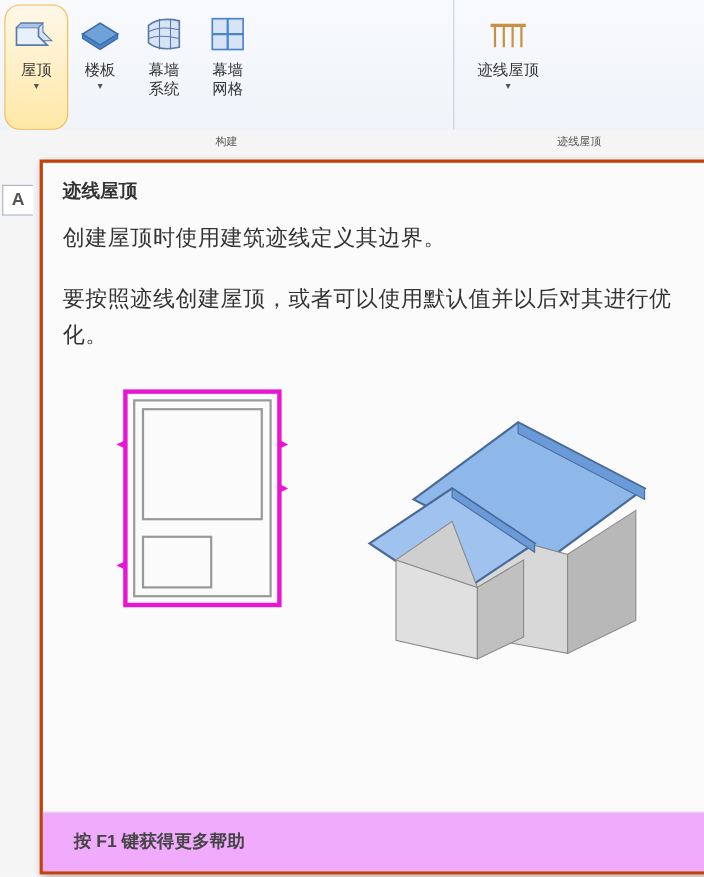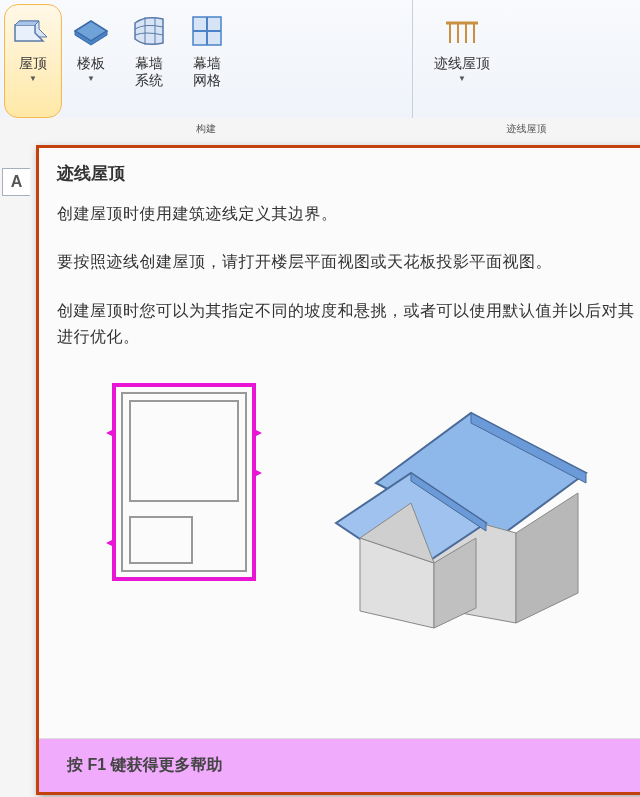--- a/index.html
+++ b/index.html
@@ -107,21 +107,21 @@
     padding: 14px 18px;
     flex: 1;
   }
   .tooltip-title {
     font-size: 17px;
     font-weight: bold;
     margin-bottom: 16px;
     color: #333;
   }
   .tooltip-desc, .tooltip-p1, .tooltip-p2 {
-    font-size: 16px;
+    font-size: 20px;
     line-height: 1.65;
     color: #333;
     margin-bottom: 22px;
     letter-spacing: 0.5px;
   }
   .tooltip-illustration {
     display: flex;
     justify-content: center;
     gap: 40px;
     margin-top: 18px;
@@ -219,22 +219,21 @@
 </div>
 
 <div class="side-tab">
   <span>A</span>
 </div>
 
 <div class="tooltip">
   <div class="tooltip-body">
     <div class="tooltip-title">迹线屋顶</div>
     <div class="tooltip-desc">创建屋顶时使用建筑迹线定义其边界。</div>
-    <div class="tooltip-p1">要按照迹线创建屋顶，请打开楼层平面视图或天花板投影平面视图。</div>
-    <div class="tooltip-p2">创建屋顶时您可以为其指定不同的坡度和悬挑，或者可以使用默认值并以后对其进行优化。</div>
+    <div class="tooltip-p1">要按照迹线创建屋顶，或者可以使用默认值并以后对其进行优化。</div>
 
     <div class="tooltip-illustration">
 
       <svg width="180" height="220" viewBox="0 0 180 220">
         <rect x="18" y="12" width="140" height="194" fill="none" stroke="#e815d4" stroke-width="4"></rect>
         <rect x="26" y="20" width="124" height="178" fill="none" stroke="#999" stroke-width="2"></rect>
         <rect x="34" y="28" width="108" height="100" fill="none" stroke="#999" stroke-width="2"></rect>
         <rect x="34" y="144" width="62" height="46" fill="none" stroke="#999" stroke-width="2"></rect>
 
         <polygon points="10,60 18,56 18,64" fill="#e815d4"></polygon>

